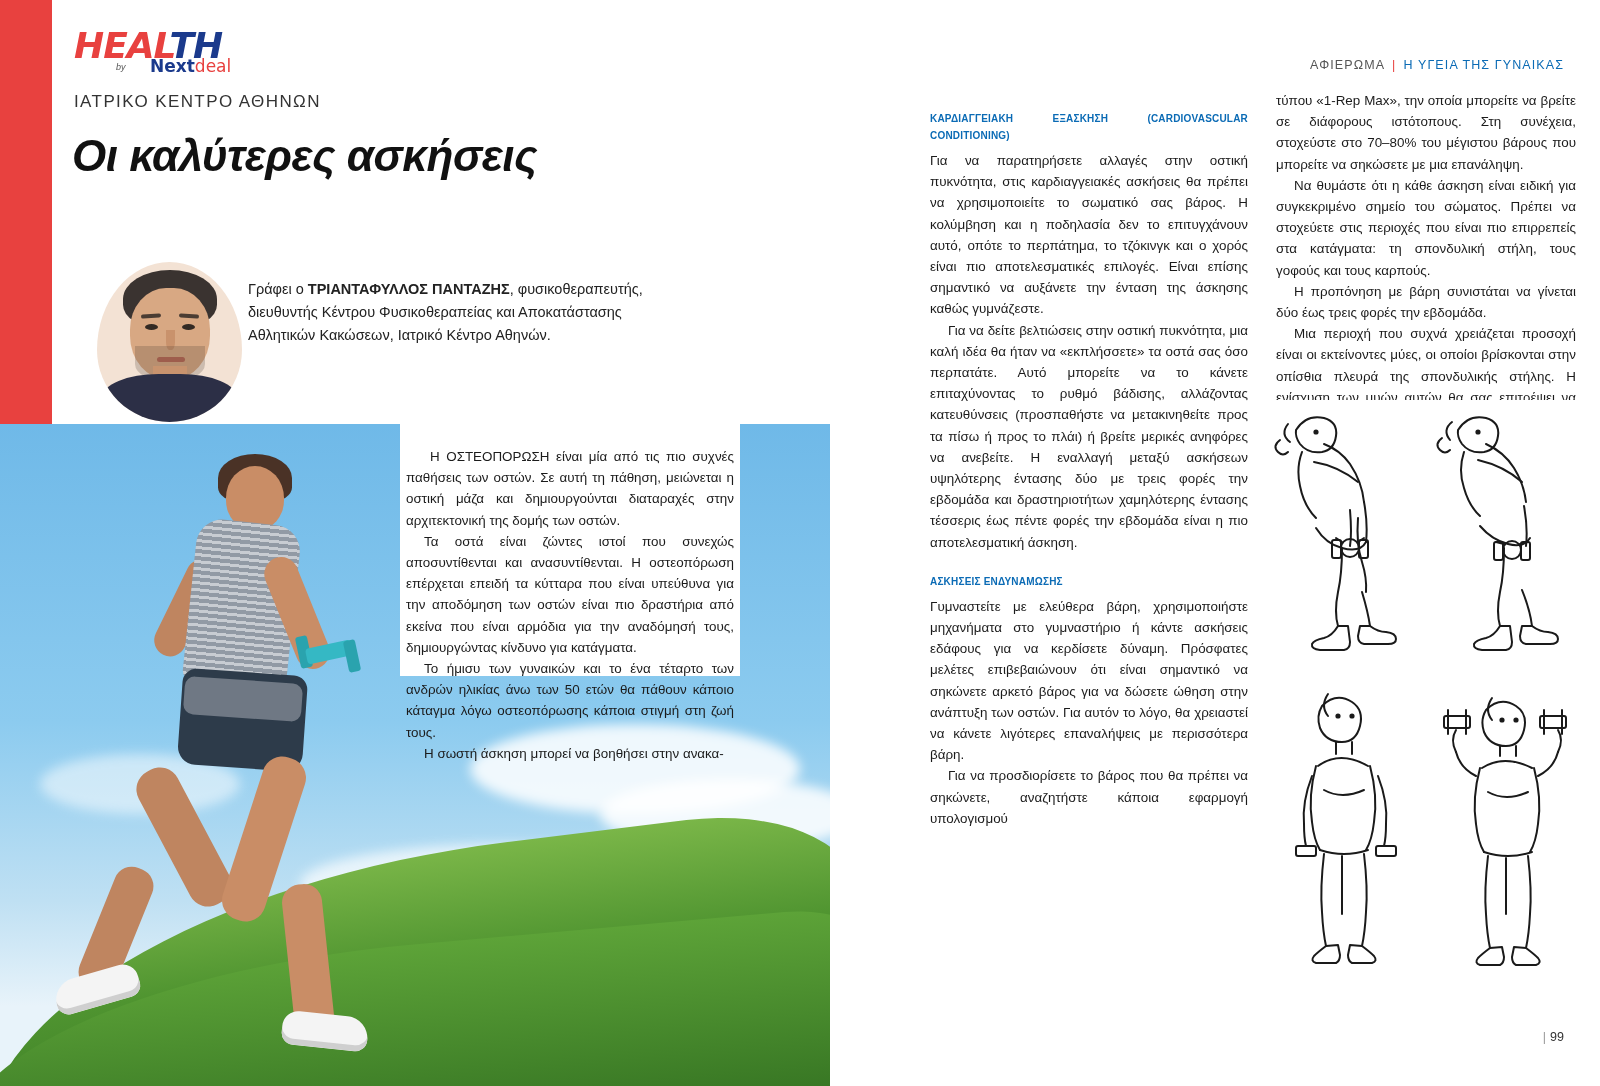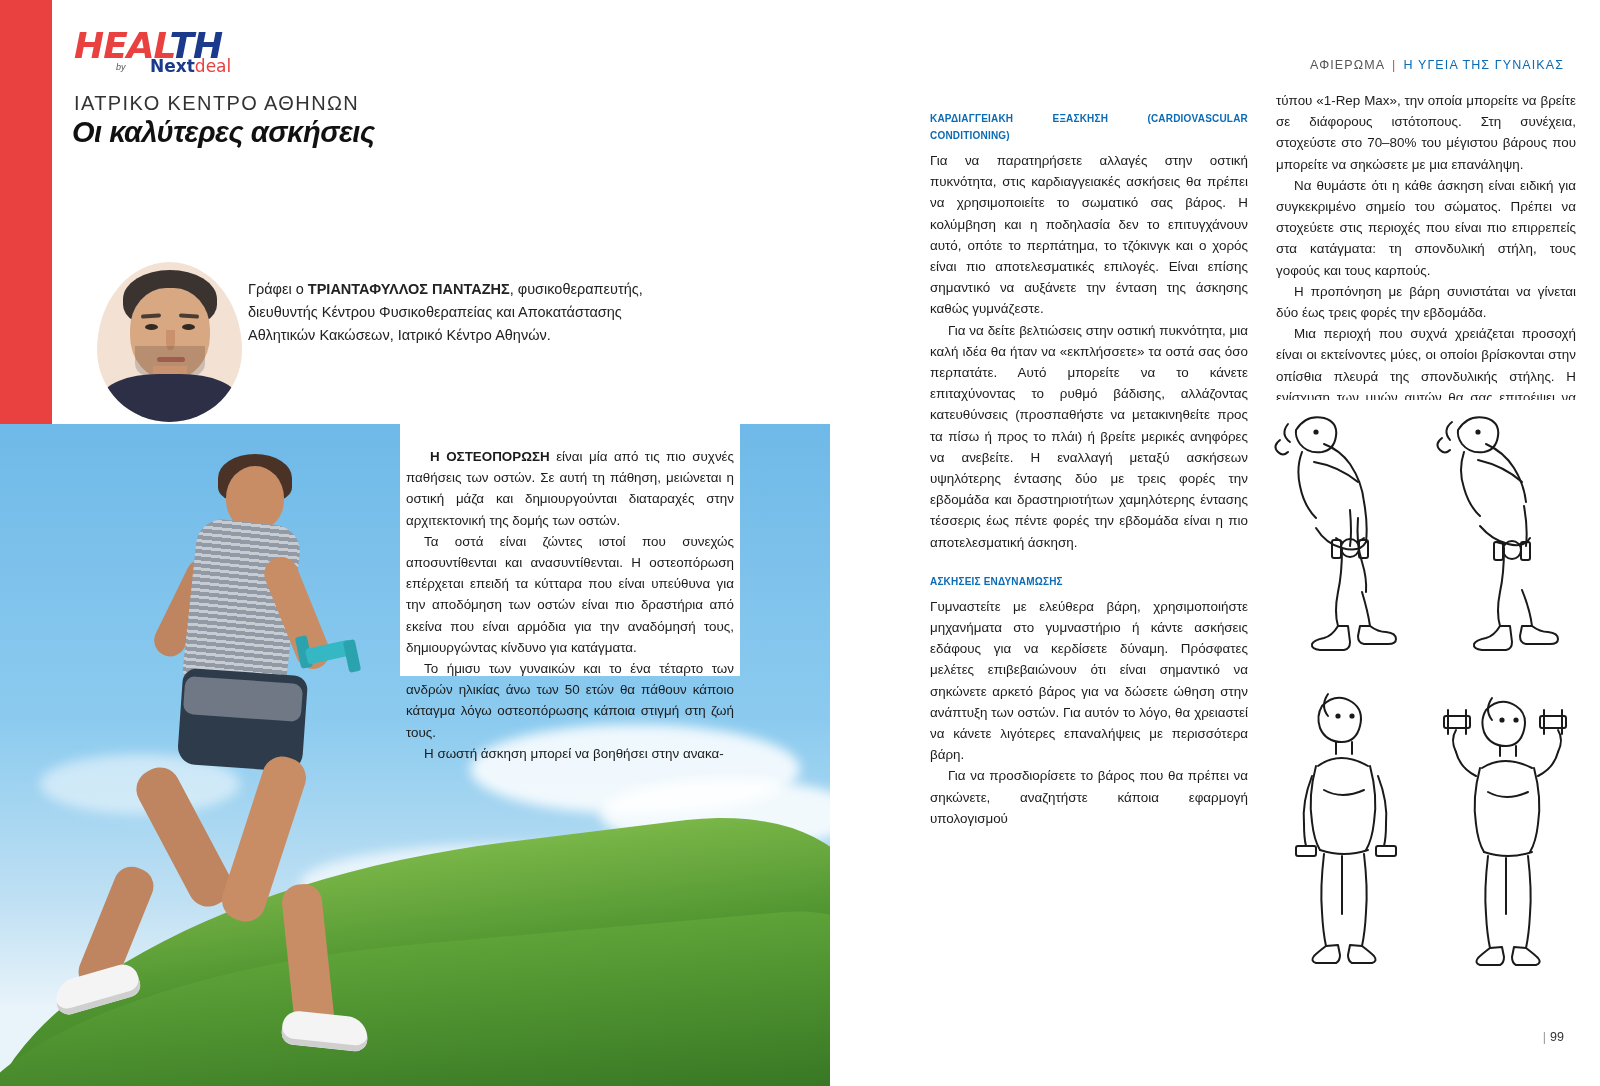--- a/index.html
+++ b/index.html
@@ -48,25 +48,25 @@
     font-size:12.5px;letter-spacing:1.1px;
     color:#555;
     white-space:nowrap;
   }
   .runhead .bar{color:#e8413f;margin:0 7px;}
   .runhead .blue{color:#0b6bb5;font-weight:normal;}
 
   
   .kicker{
     position:absolute;left:74px;top:92px;
-    font-size:20px;letter-spacing:1.4px;color:#333;
+    font-size:17px;letter-spacing:1.4px;color:#333;
   }
   .title{
-    position:absolute;left:72px;top:106px;width:560px;
-    font-size:29px;line-height:52px;font-weight:bold;
+    position:absolute;left:72px;top:130px;width:560px;
+    font-size:44px;line-height:52px;font-weight:bold;
     color:#111;font-style:italic;
     letter-spacing:-0.5px;
   }
   .title .accent{color:#0b6bb5;font-style:italic;}
   .title .thin{font-weight:normal;font-style:italic;}
 
   
   .portrait{
     position:absolute;left:97px;top:262px;width:145px;height:160px;
     border-radius:50% 50% 50% 50%/55% 55% 45% 45%;
@@ -140,21 +140,21 @@
   
   .leadbox{
     position:absolute;left:400px;top:424px;width:340px;height:252px;
     background:#ffffff;
   }
   .lead{
     position:absolute;left:406px;top:446px;width:328px;
     font-size:13.4px;line-height:21.2px;color:#1b1b1b;
     text-align:justify;
   }
-  .lead b{font-weight:bold;padding-left:24px;}
+  .lead b{font-weight:normal;padding-left:24px;}
   .lead p{margin:0 0 0 0;text-indent:18px;}
   .lead p.first{text-indent:0;}
 
   
   .col{
     position:absolute;top:90px;width:318px;
     font-size:13.4px;line-height:21.2px;color:#1b1b1b;
     text-align:justify;
   }
   .col p{margin:0;text-indent:18px;}

